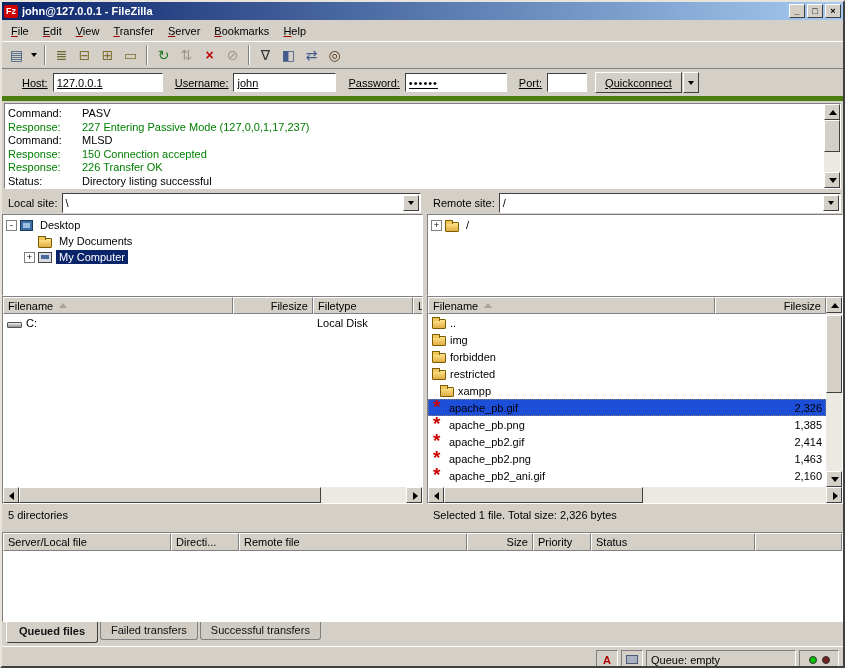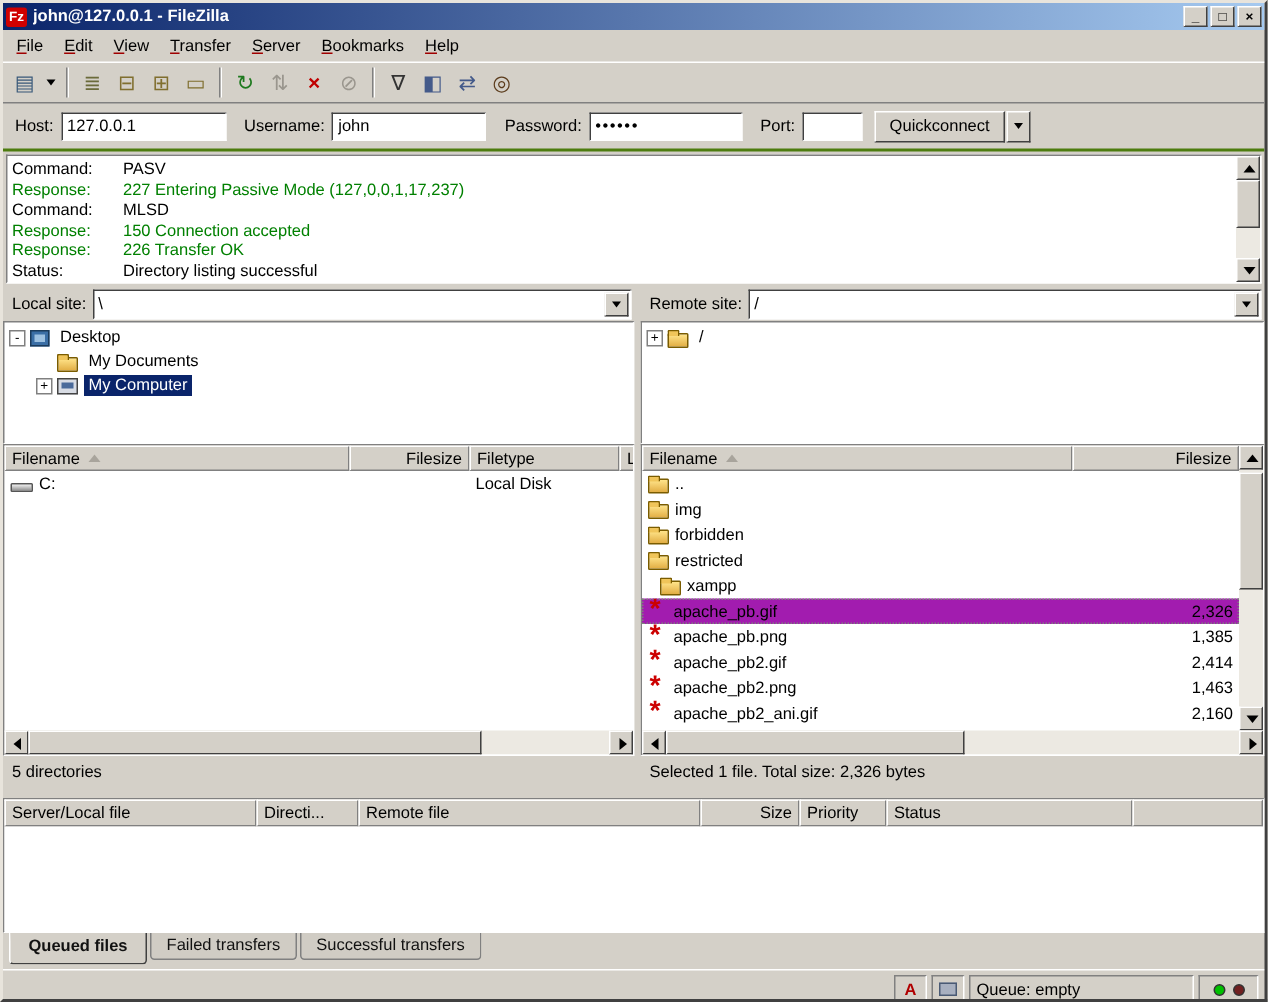--- a/index.html
+++ b/index.html
@@ -31,22 +31,22 @@
   .tb-ic { font-size:14px; line-height:1; }
   .tb-drop { width:12px; height:22px; display:flex; align-items:center; justify-content:center; }
   .tb-sep { width:0; height:20px; border-left:1px solid #808080; border-right:1px solid #fff; margin:0 4px; }
   .arr-d { width:0; height:0; border-left:3px solid transparent; border-right:3px solid transparent;
            border-top:4px solid #000; display:inline-block; }
   .ic-site{color:#39597a} .ic-doc{color:#6b6b3a} .ic-panel{color:#806f2f} .ic-green{color:#1f7a1f}
   .ic-gray{color:#9a968e} .ic-red{color:#c00000; font-weight:bold} .ic-dark{color:#333}
   .ic-blue{color:#445a8a} .ic-brown{color:#5a3a1a}
 
   
-  .quickbar { height:32px; flex:none; display:flex; align-items:center; padding:0 8px;
-              border-bottom:2px solid #4d7c0f; }
+  .quickbar { height:32px; flex:none; display:flex; align-items:center; padding:0 20px;
+              border-bottom:5px solid #4d7c0f;text-decoration:underline; }
   .ql { margin-right:5px; white-space:nowrap; }
   .qinput { height:19px; border:1px solid; border-color:#404040 #fff #fff #404040; background:#fff;
             font:11px "Liberation Sans",sans-serif; padding:1px 3px; margin-right:12px; }
   .w-host{width:110px} .w-user{width:103px} .w-pass{width:102px; letter-spacing:1px;} .w-port{width:40px; margin-right:8px;}
   .qc-btn { height:21px; background:#d4d0c8; border:1px solid; border-color:#fff #404040 #404040 #fff;
             padding:0 9px; font:11px "Liberation Sans",sans-serif; }
   .qc-drop { width:16px; height:21px; background:#d4d0c8; border:1px solid; border-color:#fff #404040 #404040 #fff;
              display:flex; align-items:center; justify-content:center; margin-left:1px; }
 
   
@@ -123,21 +123,21 @@
   .pane-content { flex:1; display:flex; flex-direction:column; overflow:hidden; }
   .hdr-row { height:17px; flex:none; display:flex; background:#d4d0c8; }
   .hdr-cell { flex:none; background:#d4d0c8; border:1px solid; border-color:#fff #808080 #808080 #fff;
               padding:1px 4px; display:flex; align-items:center; overflow:hidden; white-space:nowrap; }
   .hdr-cell.fill { flex:1; }
   .hdr-cell.num { justify-content:flex-end; }
   .sort-asc { margin-left:6px; width:0; height:0; border-left:4px solid transparent;
               border-right:4px solid transparent; border-bottom:5px solid #a8a49c; }
   .rows { flex:1; overflow:hidden; background:#fff; }
   .frow { height:17px; display:flex; align-items:center; cursor:default; }
-  .frow.sel { background:#a21caf; outline:1px dotted #808080; outline-offset:-1px; }
+  .frow.sel { background:#1d4ed8; outline:1px dotted #808080; outline-offset:-1px; }
   .fcell { height:100%; display:flex; align-items:center; padding:0 4px; overflow:hidden; white-space:nowrap; }
   .fcell.num { justify-content:flex-end; }
 
   
   .status-row { height:22px; align-items:center; }
   .status-text { padding:0 6px; white-space:nowrap; }
 
   .mid-splitter { height:6px; flex:none; }
 
   

